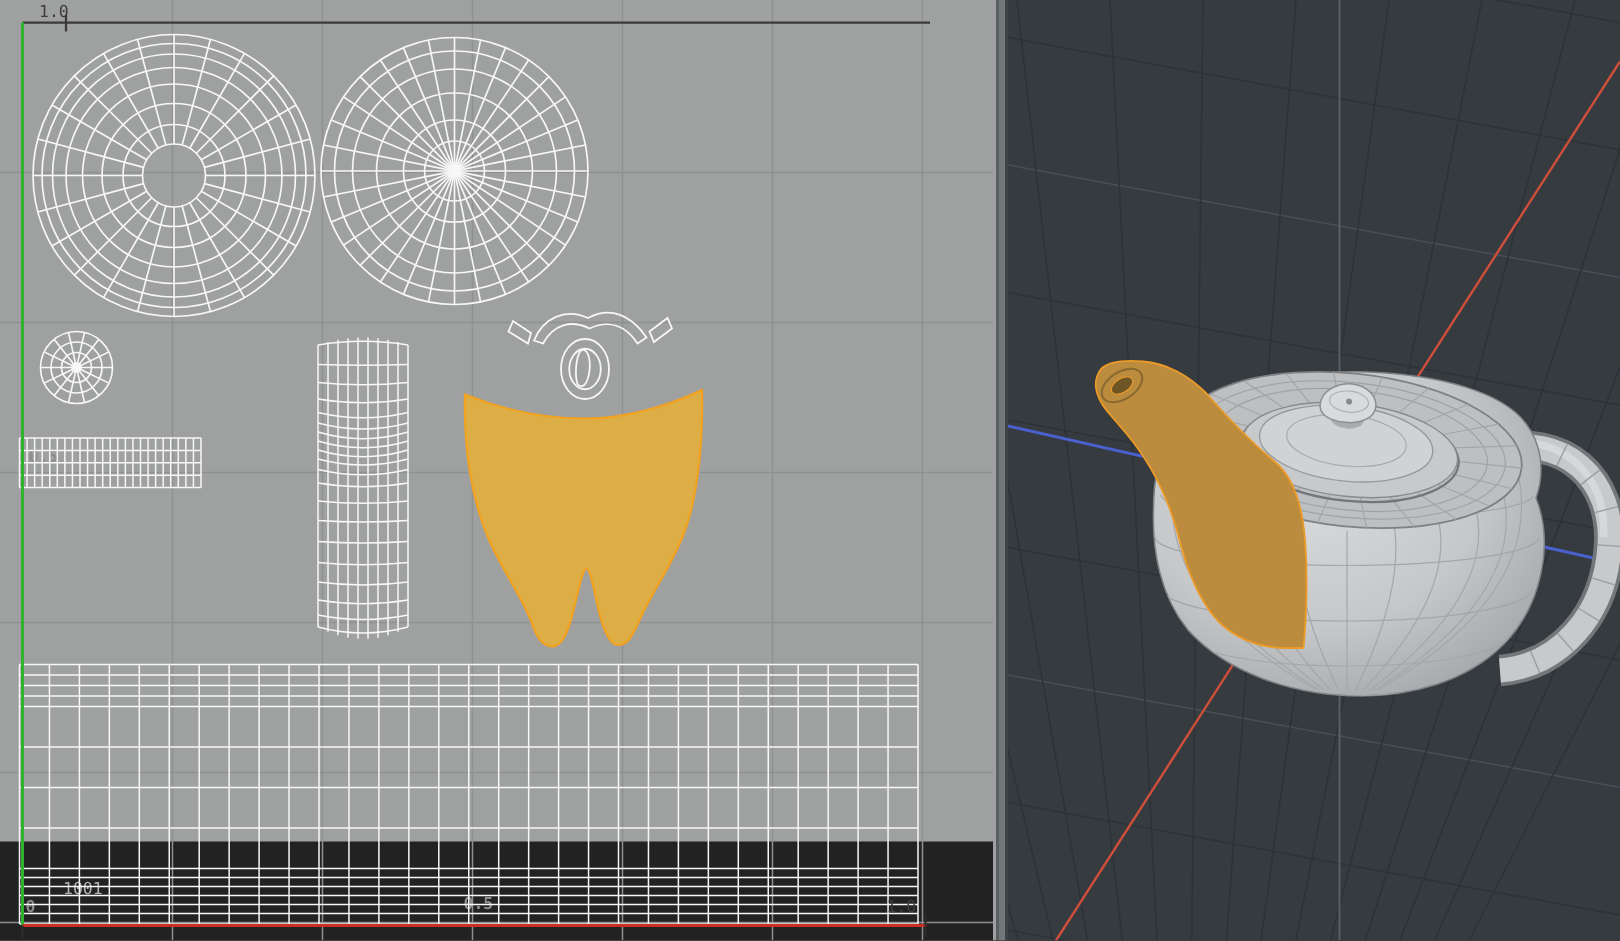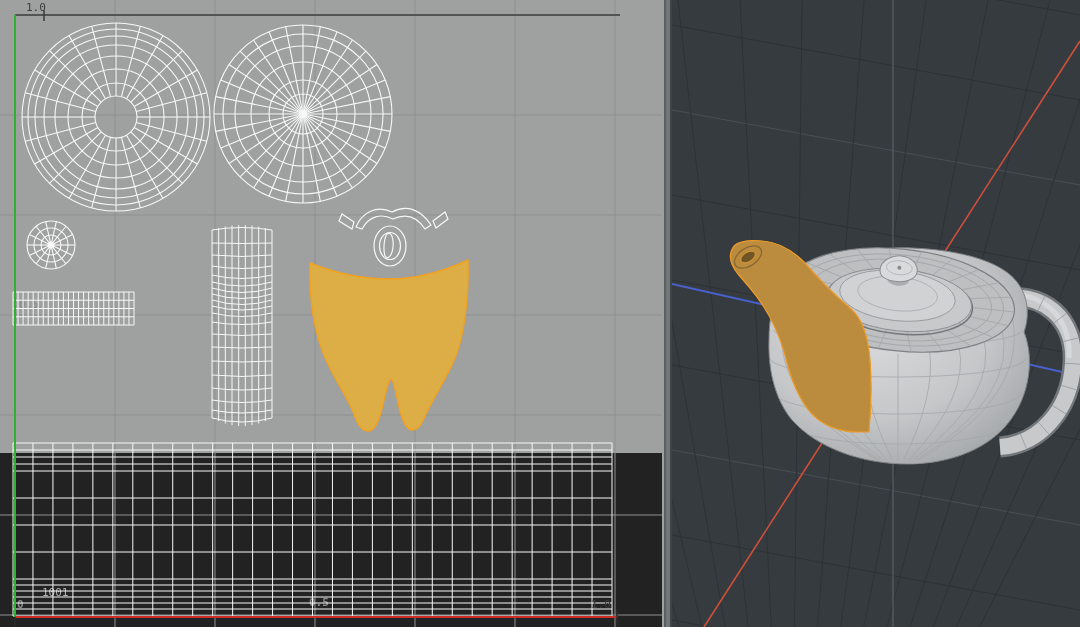--- a/index.html
+++ b/index.html
@@ -1,18 +1,18 @@
 <!DOCTYPE html>
 <html><head>
 <meta charset="utf-8">
 <style>
   html,body{margin:0;padding:0;background:#222;}
   .app{position:relative;display:flex;width:1080px;height:627px;overflow:hidden;
        font-family:"DejaVu Sans","Liberation Sans",sans-serif;}
-  .uv-editor{position:relative;width:662px;height:453px;background:#9fa0a0;flex:none;}
+  .uv-editor{position:relative;width:662px;height:561px;background:#9fa0a0;flex:none;}
   .uv-editor svg{position:absolute;left:0;top:0;z-index:2;}
   .lbl{position:absolute;z-index:1;font:11px "DejaVu Sans Mono","Liberation Mono",monospace;
        letter-spacing:0;user-select:none;}
   .lbl.dark{color:#3d3d3d;z-index:3;}
   .lbl.faint{color:#8b8c8c;font-weight:bold;}
   .lbl.lite{color:#b3b4b4;}
   .divider{width:10px;height:627px;flex:none;
     background:linear-gradient(90deg,#9fa0a0 0 2px,#5a5f61 2px 4px,#717879 4px 8px,#3e4345 8px 10px);}
   .viewport3d{position:relative;width:408px;height:627px;background:#363b40;flex:none;}
   .viewport3d svg{position:absolute;left:0;top:0;}

